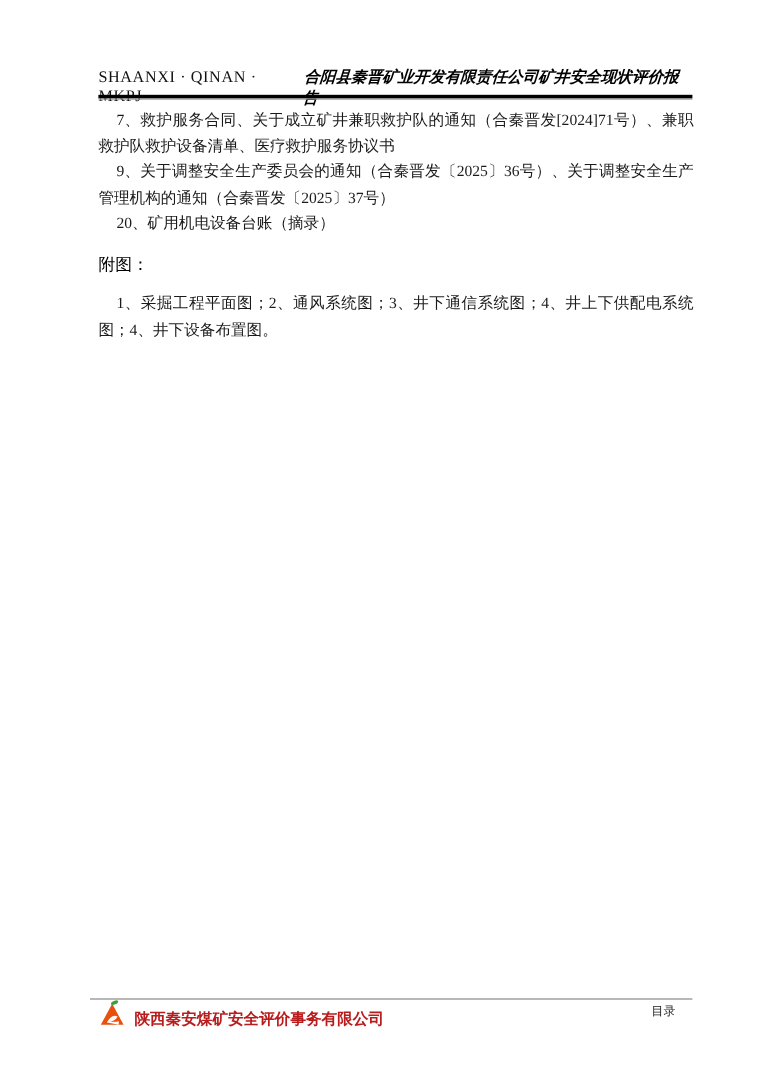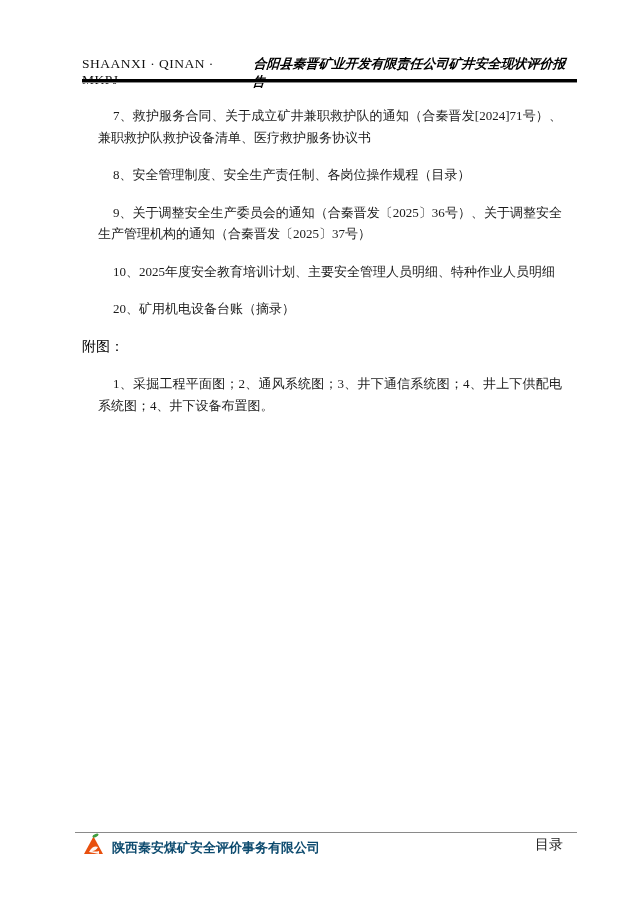--- a/index.html
+++ b/index.html
@@ -27,65 +27,63 @@
     transform:skewX(-4deg);
   }
   .header-rule{position:absolute;left:82px;right:59px;top:79px;}
   .header-rule .thick{height:3px;background:#000;}
   .header-rule .thin{height:1px;background:#8a8a8a;}
   
   .content{
     position:absolute;top:89px;left:82px;width:496px;
     font-size:13px;line-height:21.5px;text-align:justify;
   }
-  .content p{margin:16px;text-indent:15px;}
+  .content p{margin:0;text-indent:15px;}
   .attachments-heading{
     margin:13px 0 11px 0;
     font-size:14px;font-weight:normal;color:#000;
     font-family:"Liberation Sans","DejaVu Sans",sans-serif;
   }
   
   .footer-rule{
     position:absolute;left:75px;width:502px;top:832px;
     height:1px;background:#8a8a8a;
   }
   .footer{
     position:absolute;left:82px;right:59px;top:836px;
     display:flex;align-items:center;
   }
   .footer-logo{flex:0 0 auto;margin-right:7px;margin-top:-3px;}
   .footer-company{
-    font-size:13px;font-weight:bold;color:#0c4a6e;
+    font-size:13px;font-weight:bold;color:#b91c1c;
     font-family:Liberation Serif, serif;
   }
   .footer-pagelabel{
     margin-left:auto;margin-right:14px;
-    font-size:14px;color:#222;align-self:flex-start;
+    font-size:10px;color:#222;align-self:flex-start;
     font-family:"Liberation Sans","DejaVu Sans",sans-serif;
   }
 </style>
 </head>
 <body>
 
 <div class="page">
 
   <div class="header">
     <span class="header-left">SHAANXI · QINAN · MKPJ</span>
     <span class="header-right">合阳县秦晋矿业开发有限责任公司矿井安全现状评价报告</span>
   </div>
   <div class="header-rule">
     <div class="thick"></div>
     <div class="thin"></div>
   </div>
 
   <div class="content">
     <p>7、救护服务合同、关于成立矿井兼职救护队的通知（合秦晋发[2024]71号）、兼职救护队救护设备清单、医疗救护服务协议书</p>
-    <p>8、安全管理制度、安全生产责任制、各岗位操作规程（目录）</p>
     <p>9、关于调整安全生产委员会的通知（合秦晋发〔2025〕36号）、关于调整安全生产管理机构的通知（合秦晋发〔2025〕37号）</p>
-    <p>10、2025年度安全教育培训计划、主要安全管理人员明细、特种作业人员明细</p>
     <p>20、矿用机电设备台账（摘录）</p>
 
     <div class="attachments-heading">附图：</div>
 
     <p>1、采掘工程平面图；2、通风系统图；3、井下通信系统图；4、井上下供配电系统图；4、井下设备布置图。</p>
   </div>
 
   <div class="footer-rule"></div>
   <div class="footer">
     <span class="footer-logo">

